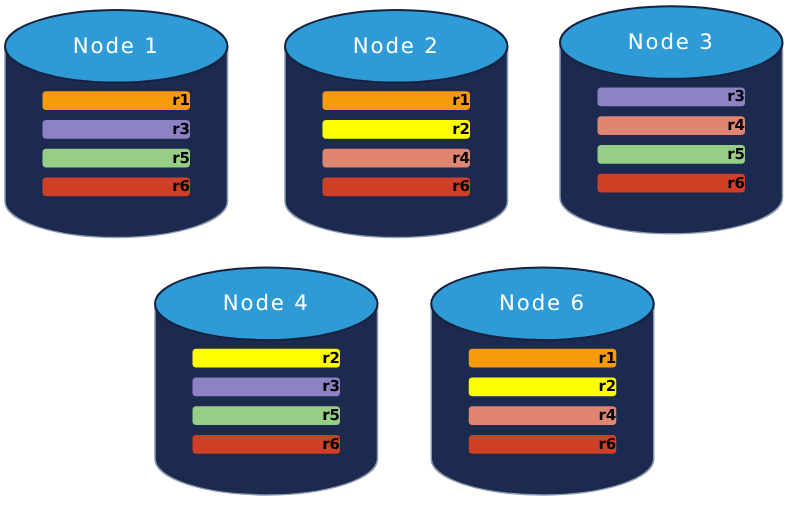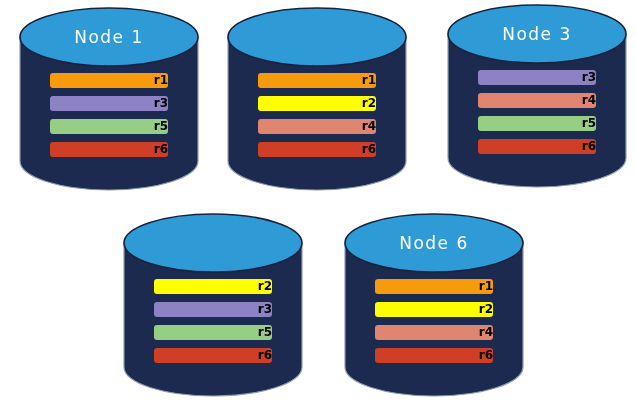--- a/index.html
+++ b/index.html
@@ -58,38 +58,39 @@
     font-family: "DejaVu Sans", sans-serif;
   }
   .row-bar:last-child {
     margin-bottom: 0;
   }
 </style>
 </head>
 <body>
 
 <div id="canvas">
-    <div class="node" style="left: 20px; top: 8px; width: 178px; height: 182px;">
+    <div class="node" style="left: 4px; top: 8px; width: 178px; height: 182px;">
       <svg width="178" height="182" viewBox="0 0 178 182">
         <path d="M 0,29 L 0,153 A 89,29 0 0 0 178,153 L 178,29 Z" fill="#1b2a4e" stroke="#8f9bb3" stroke-width="1.2"></path>
         <ellipse cx="89" cy="29" rx="89" ry="29" fill="#2e9bd6" stroke="#16233f" stroke-width="1.6"></ellipse>
       </svg>
       <div class="node-label" style="top: 19px;">Node  1</div>
       <div class="rows" style="top: 65px;">
         <div class="row-bar" style="background: rgb(247, 155, 12); width: 118px;">r1</div>
         <div class="row-bar" style="background: rgb(141, 130, 196); width: 118px;">r3</div>
         <div class="row-bar" style="background: rgb(151, 206, 133); width: 118px;">r5</div>
         <div class="row-bar" style="background: rgb(207, 63, 38); width: 118px;">r6</div>
       </div>
     </div>
     <div class="node" style="left: 228px; top: 8px; width: 178px; height: 182px;">
       <svg width="178" height="182" viewBox="0 0 178 182">
         <path d="M 0,29 L 0,153 A 89,29 0 0 0 178,153 L 178,29 Z" fill="#1b2a4e" stroke="#8f9bb3" stroke-width="1.2"></path>
         <ellipse cx="89" cy="29" rx="89" ry="29" fill="#2e9bd6" stroke="#16233f" stroke-width="1.6"></ellipse>
       </svg>
+      <div class="node-label" style="top: 19px;">Node  2</div>
       <div class="rows" style="top: 65px;">
         <div class="row-bar" style="background: rgb(247, 155, 12); width: 118px;">r1</div>
         <div class="row-bar" style="background: rgb(255, 255, 0); width: 118px;">r2</div>
         <div class="row-bar" style="background: rgb(223, 133, 112); width: 118px;">r4</div>
         <div class="row-bar" style="background: rgb(207, 63, 38); width: 118px;">r6</div>
       </div>
     </div>
     <div class="node" style="left: 448px; top: 5px; width: 178px; height: 182px;">
       <svg width="178" height="182" viewBox="0 0 178 182">
         <path d="M 0,29 L 0,153 A 89,29 0 0 0 178,153 L 178,29 Z" fill="#1b2a4e" stroke="#8f9bb3" stroke-width="1.2"></path>
@@ -101,20 +102,21 @@
         <div class="row-bar" style="background: rgb(223, 133, 112); width: 118px;">r4</div>
         <div class="row-bar" style="background: rgb(151, 206, 133); width: 118px;">r5</div>
         <div class="row-bar" style="background: rgb(207, 63, 38); width: 118px;">r6</div>
       </div>
     </div>
     <div class="node" style="left: 124px; top: 214px; width: 178px; height: 182px;">
       <svg width="178" height="182" viewBox="0 0 178 182">
         <path d="M 0,29 L 0,153 A 89,29 0 0 0 178,153 L 178,29 Z" fill="#1b2a4e" stroke="#8f9bb3" stroke-width="1.2"></path>
         <ellipse cx="89" cy="29" rx="89" ry="29" fill="#2e9bd6" stroke="#16233f" stroke-width="1.6"></ellipse>
       </svg>
+      <div class="node-label" style="top: 19px;">Node  4</div>
       <div class="rows" style="top: 65px;">
         <div class="row-bar" style="background: rgb(255, 255, 0); width: 118px;">r2</div>
         <div class="row-bar" style="background: rgb(141, 130, 196); width: 118px;">r3</div>
         <div class="row-bar" style="background: rgb(151, 206, 133); width: 118px;">r5</div>
         <div class="row-bar" style="background: rgb(207, 63, 38); width: 118px;">r6</div>
       </div>
     </div>
     <div class="node" style="left: 345px; top: 214px; width: 178px; height: 182px;">
       <svg width="178" height="182" viewBox="0 0 178 182">
         <path d="M 0,29 L 0,153 A 89,29 0 0 0 178,153 L 178,29 Z" fill="#1b2a4e" stroke="#8f9bb3" stroke-width="1.2"></path>

